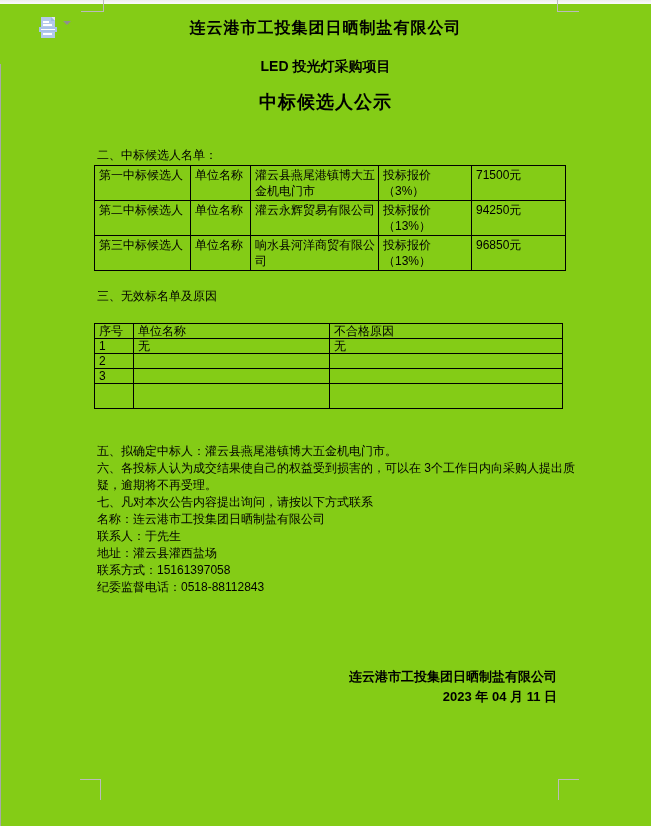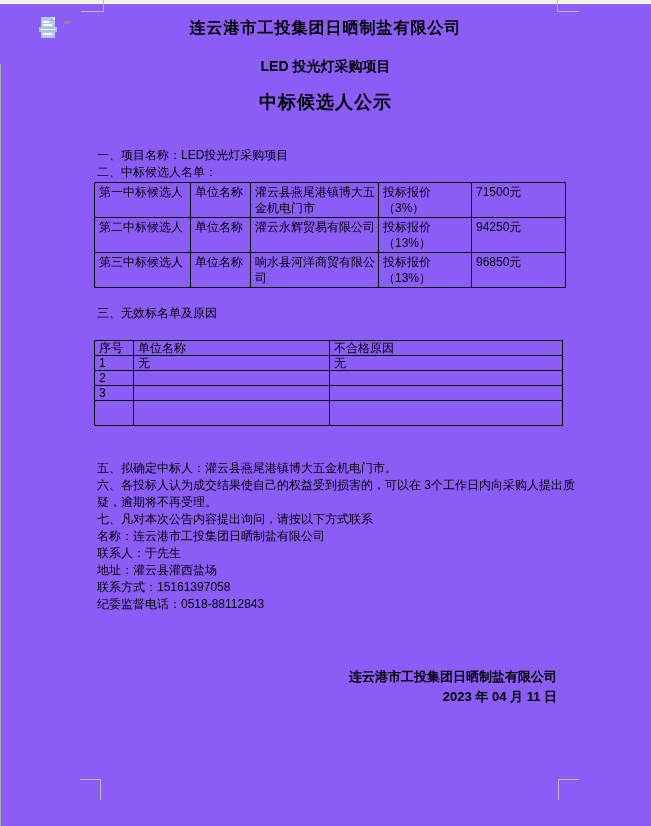--- a/index.html
+++ b/index.html
@@ -1,17 +1,17 @@
 <!DOCTYPE html>
 <html><head>
 <meta charset="utf-8">
 <style>
   html,body{margin:0;padding:0;background:#fff;}
   .page{
-    position:relative;width:651px;height:826px;background:#8b5cf6;overflow:hidden;
+    position:relative;width:651px;height:826px;background:#84cc16;overflow:hidden;
     font-family:"Liberation Sans","DejaVu Sans",sans-serif;color:#000;
   }
   .top-edge{position:absolute;left:0;top:0;width:651px;height:4px;
     background:linear-gradient(#ededed,#fbfbfb);}
   .left-edge{position:absolute;left:0;top:64px;width:1px;height:762px;background:#a9a9a9;}
 
   
   .paste-btn{position:absolute;left:36px;top:15px;width:42px;height:28px;cursor:pointer;}
   .paste-btn svg{position:absolute;left:2px;top:2px;}
   .dd-arrow{position:absolute;left:27px;top:10px;width:10px;height:8px;}
@@ -77,21 +77,20 @@
       <span class="bar"></span><span class="tri"></span>
     </span>
   </div>
 
   <div class="title title-1">连云港市工投集团日晒制盐有限公司</div>
   <div class="title title-2">LED 投光灯采购项目</div>
   <div class="title title-3">中标候选人公示</div>
 
   <div class="body">
 
-    <div class="line indent">一、项目名称：LED投光灯采购项目</div>
     <div class="line indent">二、中标候选人名单：</div>
 
     <table class="t-candidates">
       <colgroup>
           <col style="width:96px">
           <col style="width:60px">
           <col style="width:128px">
           <col style="width:93px">
           <col>
         </colgroup>

